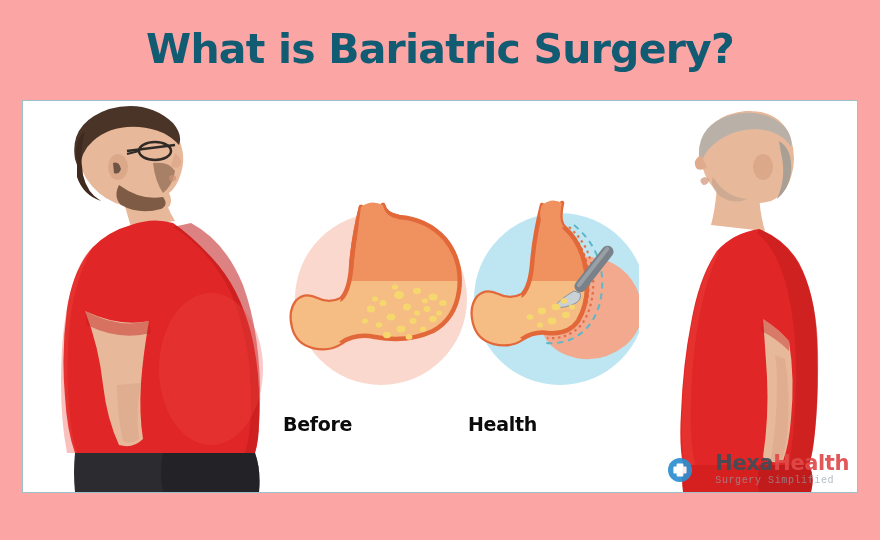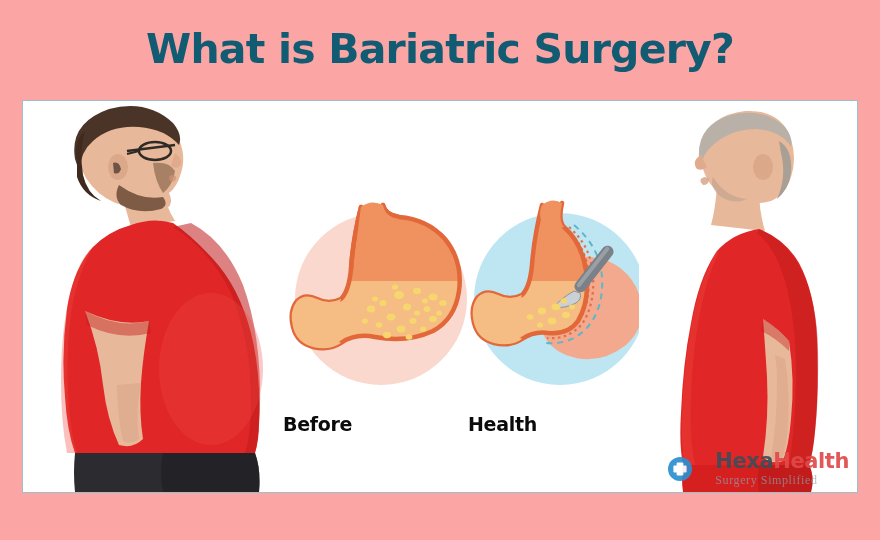--- a/index.html
+++ b/index.html
@@ -119,22 +119,22 @@
   .logo-name {
     font-family: "DejaVu Sans", sans-serif;
     font-size: 21px;
     font-weight: bold;
     color: #3f4d57;
     letter-spacing: -0.4px;
     white-space: nowrap;
   }
   .logo-name .accent { color: #e04a4a; }
   .logo-tagline {
-    font-family: Liberation Serif, serif;
-    font-size: 12px;
+    font-family: Liberation Mono, monospace;
+    font-size: 10px;
     color: #8fa0ab;
     letter-spacing: 0.6px;
     margin-top: 2px;
     white-space: nowrap;
     opacity: 0.75;
   }
 </style>
 </head>
 <body>
 

